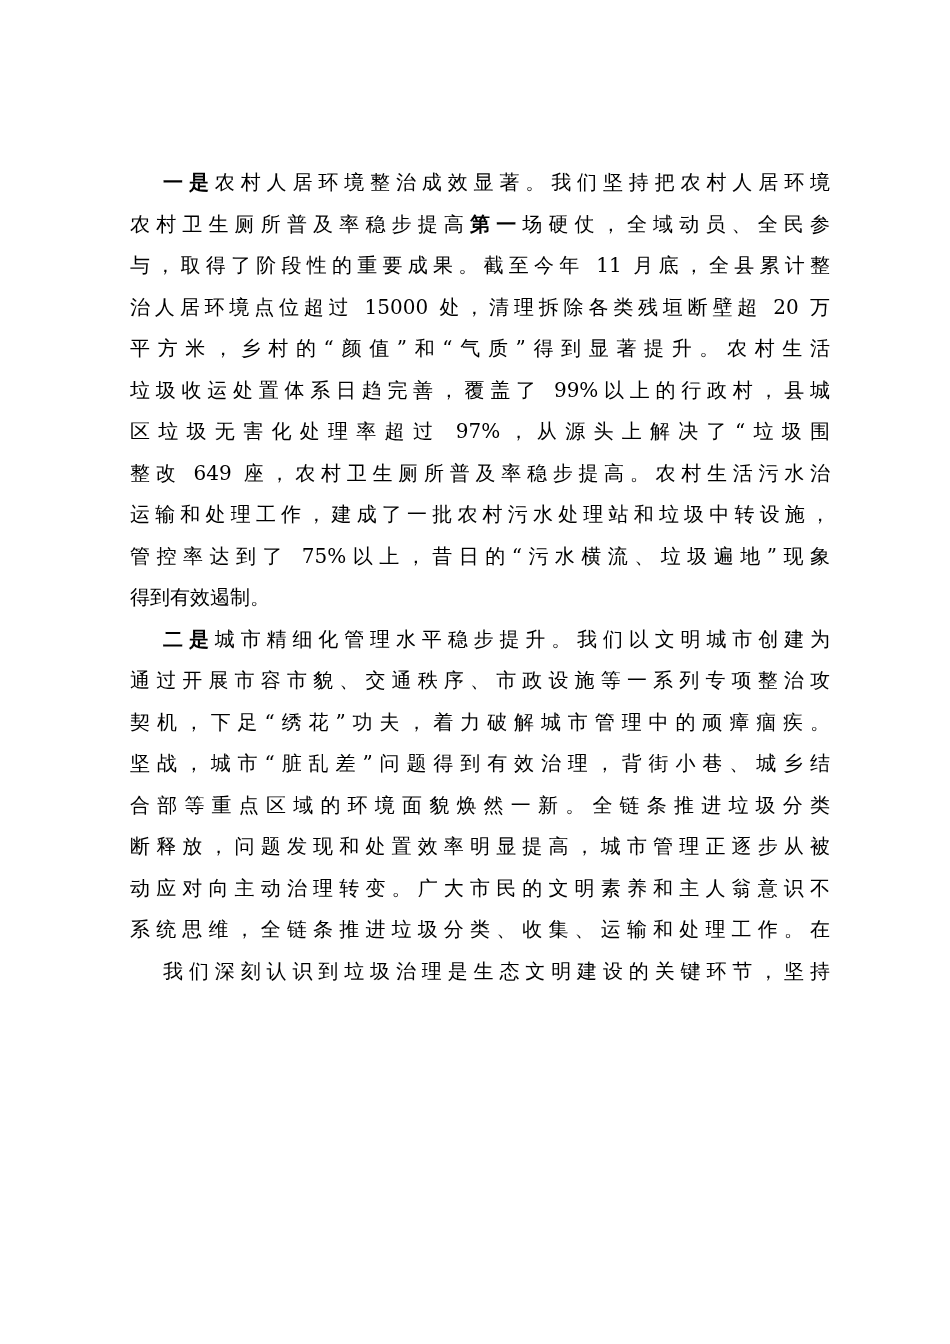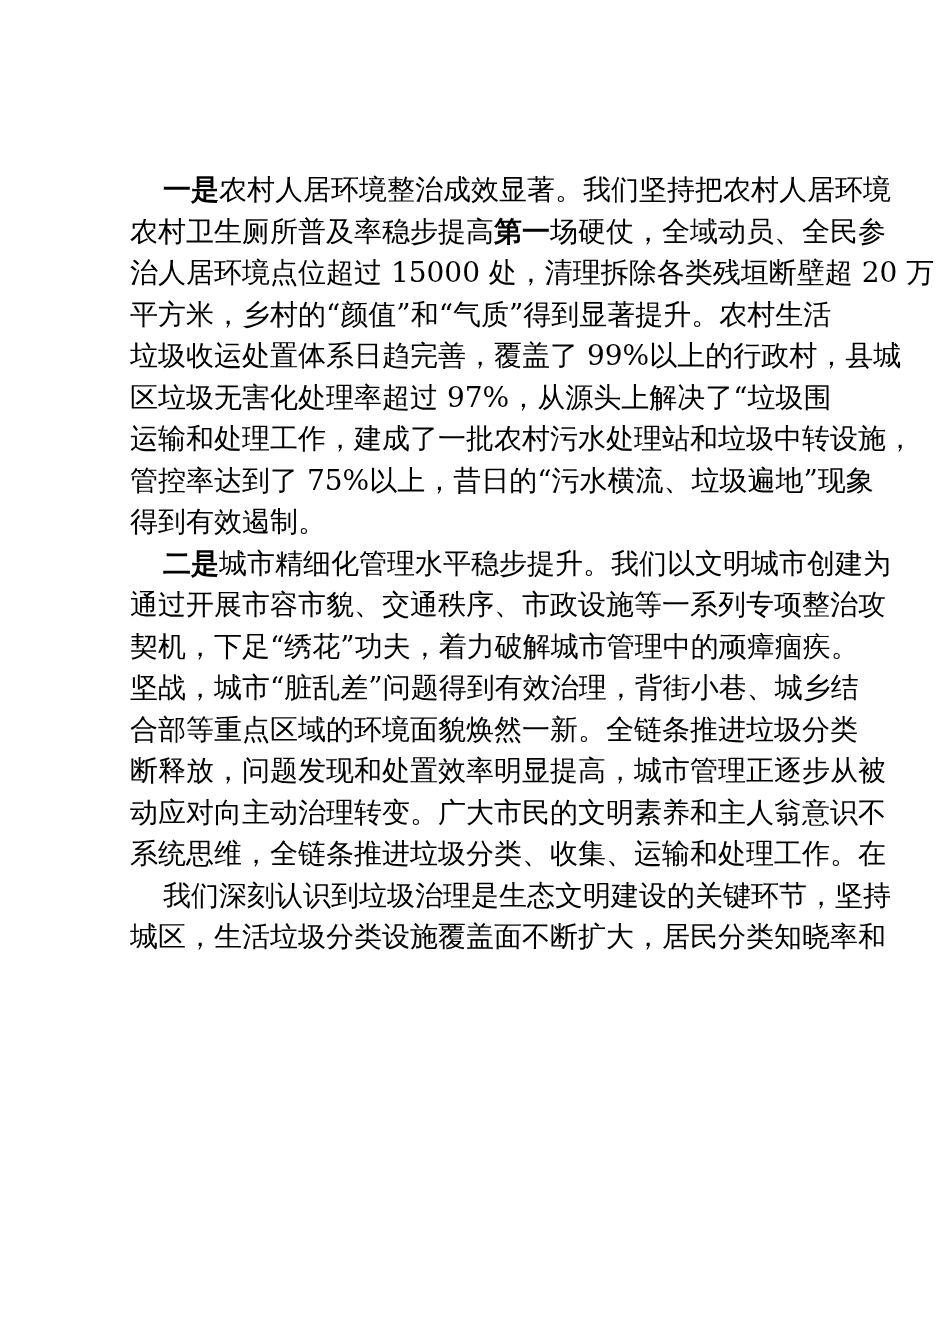--- a/index.html
+++ b/index.html
@@ -16,22 +16,22 @@
       color: #000000;
     }
     .page {
       position: absolute;
       left: 130px;
       top: 164px;
       width: 700px;
     }
     .line {
       height: 41.5px;
-      line-height: 52px;
-      font-size: 28px;
+      line-height: 36px;
+      font-size: 20px;
       white-space: nowrap;
       text-align: justify;
       text-align-last: justify;
       letter-spacing: 0;
     }
     .line.indent {
       padding-left: 33px;
     }
     .line.last {
       text-align-last: left;
@@ -41,38 +41,39 @@
     }
   </style>
 </head>
 <body>
 
 <div class="page">
 
   <div class="paragraph">
     <div class="line indent"><span class="bold">一是</span><span>农村人居环境整治成效显著。我们坚持把农村人居环境</span></div>
     <div class="line"><span>农村卫生厕所普及率稳步提高</span><span class="bold">第一</span><span>场硬仗，全域动员、全民参</span></div>
+    <div class="line">与，取得了阶段性的重要成果。截至今年 11 月底，全县累计整</div>
     <div class="line">治人居环境点位超过 15000 处，清理拆除各类残垣断壁超 20 万</div>
     <div class="line">平方米，乡村的“颜值”和“气质”得到显著提升。农村生活</div>
     <div class="line">垃圾收运处置体系日趋完善，覆盖了 99%以上的行政村，县城</div>
     <div class="line">区垃圾无害化处理率超过 97%，从源头上解决了“垃圾围</div>
+    <div class="line">整改 649 座，农村卫生厕所普及率稳步提高。农村生活污水治</div>
     <div class="line">运输和处理工作，建成了一批农村污水处理站和垃圾中转设施，</div>
     <div class="line">管控率达到了 75%以上，昔日的“污水横流、垃圾遍地”现象</div>
     <div class="line last">得到有效遏制。</div>
   </div>
 
   <div class="paragraph">
     <div class="line indent"><span class="bold">二是</span><span>城市精细化管理水平稳步提升。我们以文明城市创建为</span></div>
     <div class="line">通过开展市容市貌、交通秩序、市政设施等一系列专项整治攻</div>
     <div class="line">契机，下足“绣花”功夫，着力破解城市管理中的顽瘴痼疾。</div>
     <div class="line">坚战，城市“脏乱差”问题得到有效治理，背街小巷、城乡结</div>
     <div class="line">合部等重点区域的环境面貌焕然一新。全链条推进垃圾分类</div>
     <div class="line">断释放，问题发现和处置效率明显提高，城市管理正逐步从被</div>
     <div class="line">动应对向主动治理转变。广大市民的文明素养和主人翁意识不</div>
   </div>
 
   <div class="paragraph">
     <div class="line">系统思维，全链条推进垃圾分类、收集、运输和处理工作。在</div>
     <div class="line indent">我们深刻认识到垃圾治理是生态文明建设的关键环节，坚持</div>
-    <div class="line">城区，生活垃圾分类设施覆盖面不断扩大，居民分类知晓率和</div>
   </div>
 
 </div>
 
 </body></html>

